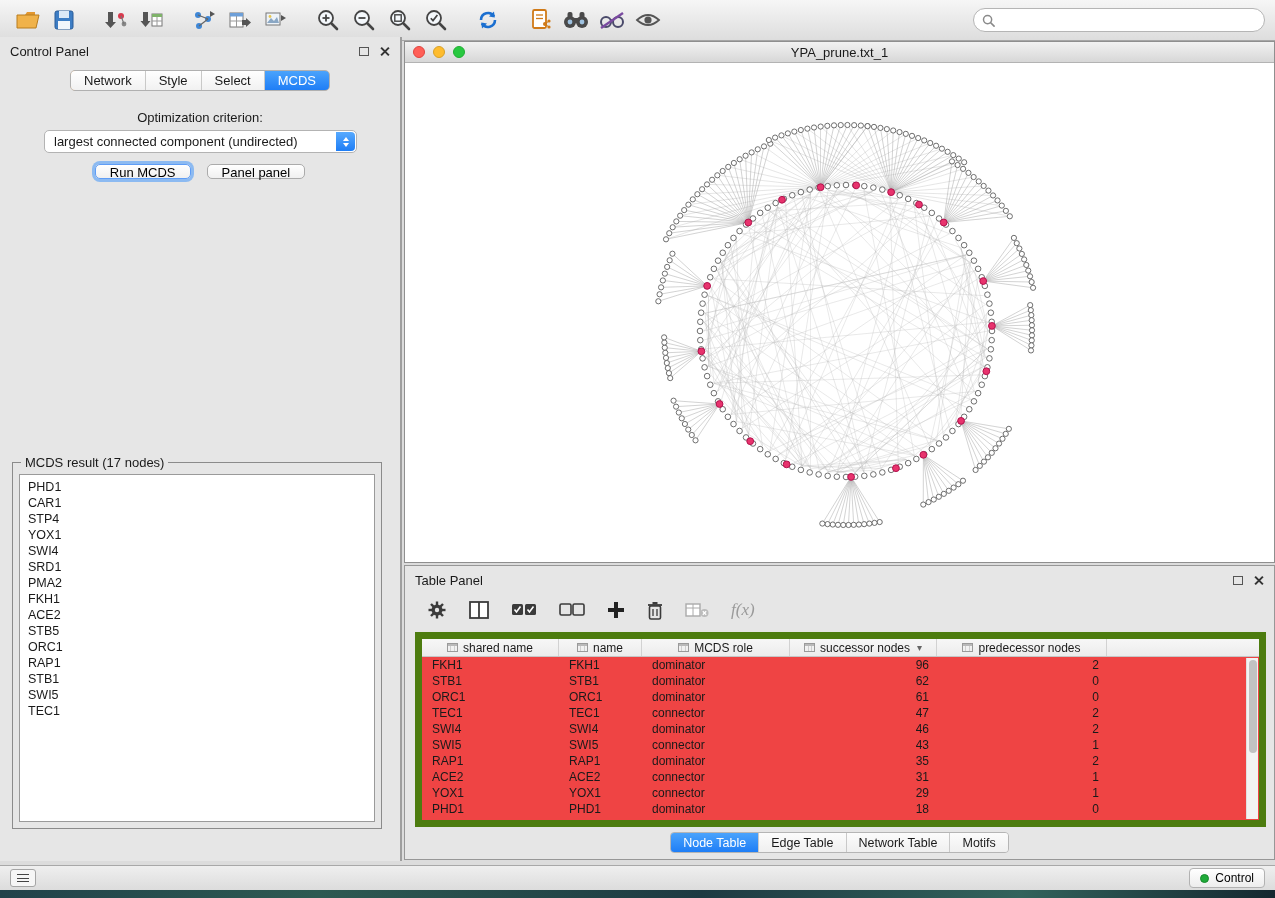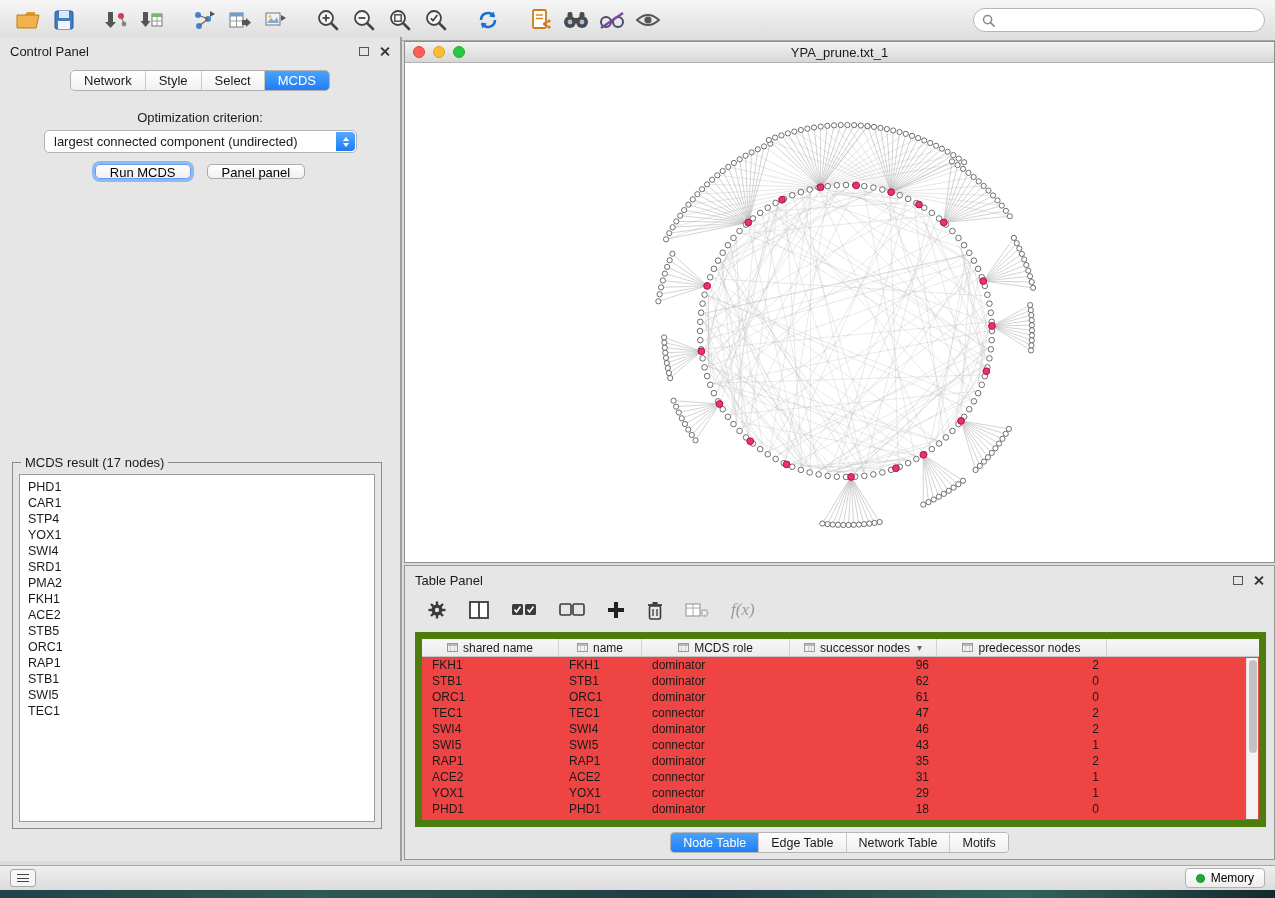--- a/index.html
+++ b/index.html
@@ -1179,16 +1179,16 @@
       </div>
   </div>
 </div>
 
 <div class="status-bar">
   <span class="menu-box">
     <span class="hamburger"></span>
   </span>
   <button class="memory-btn">
     <span class="green-dot"></span>
-    <span>Memory</span>
+    <span>Control</span>
   </button>
 </div>
 <div class="wallpaper-strip"></div>
 
 </body></html>

